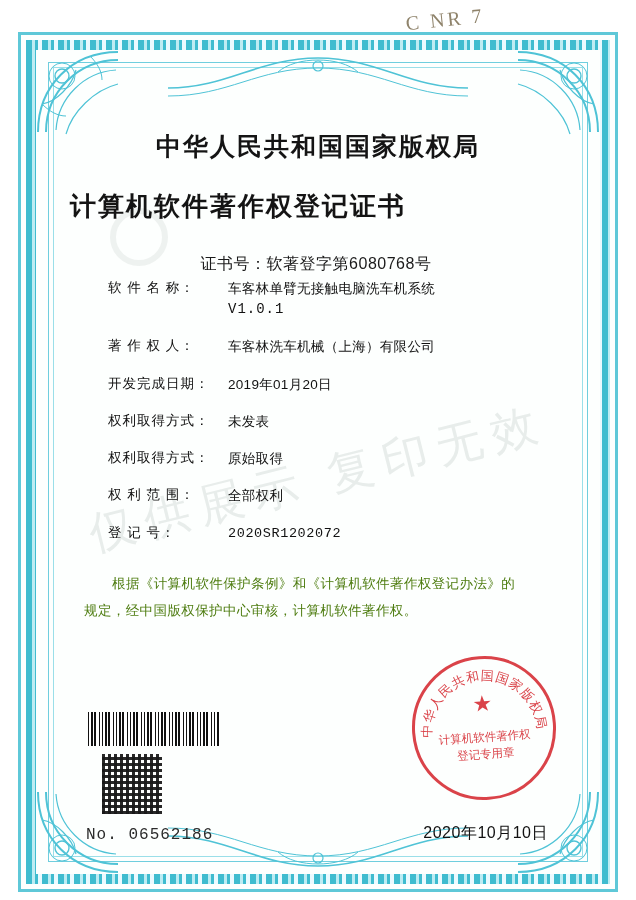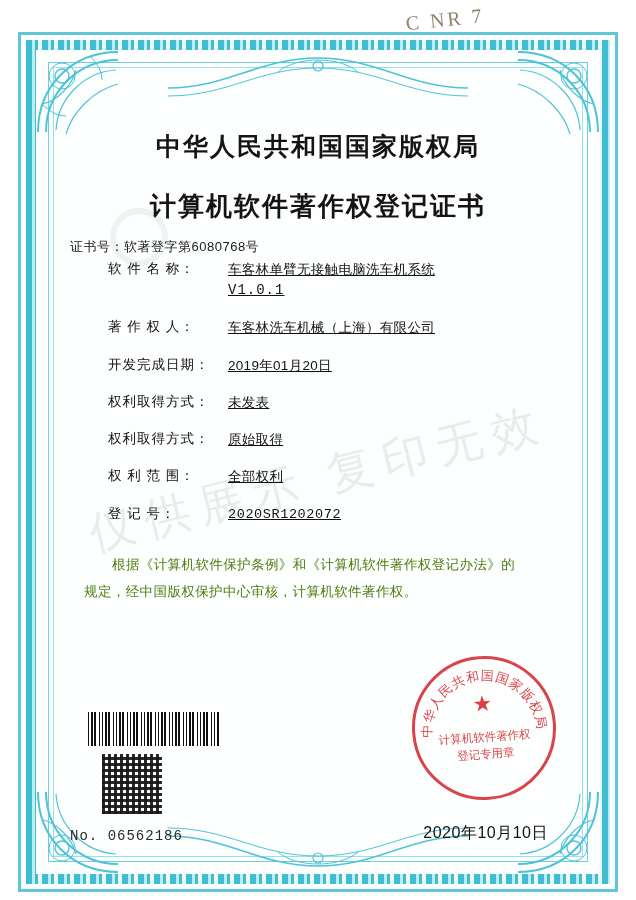--- a/index.html
+++ b/index.html
@@ -116,34 +116,34 @@
   .title-main {
     text-align: center;
     font-family: "Liberation Serif", serif;
     font-size: 25px;
     font-weight: bold;
     color: #141414;
     letter-spacing: 2px;
     margin-top: 14px;
   }
   .title-sub {
-    text-align: center;
+    text-align: left;
     font-family: Liberation Serif, serif;
     font-size: 26px;
     font-weight: bold;
     color: #141414;
     letter-spacing: 2px;
     margin-top: 26px;
   }
 
   .cert-no {
-    text-align: left;
-    font-size: 13px;
+    text-align: center;
+    font-size: 16px;
     color: #1b1b1b;
-    margin-top: 14px;
+    margin-top: 30px;
     padding-right: 4px;
     letter-spacing: .5px;
   }
 
   .fields {
     margin-top: 4px;
     padding-left: 38px;
   }
   .field-row {
     display: flex;
@@ -155,21 +155,20 @@
   .field-label {
     width: 120px;
     flex: 0 0 120px;
     letter-spacing: 1px;
     white-space: nowrap;
   }
   .field-value {
     flex: 1;
     line-height: 1.5;
     letter-spacing: .3px;
-    text-decoration: underline;
   }
   .field-value .second-line {
     display: block;
     font-family: "Liberation Mono", monospace;
     letter-spacing: 1px;
     font-size: 14px;
   }
   .mono {
     font-family: "Liberation Mono", monospace;
     letter-spacing: .6px;
@@ -209,23 +208,23 @@
     background-color: #fff;
     background-image:
       repeating-linear-gradient(90deg, #111 0 3px, #fff 3px 6px),
       repeating-linear-gradient(0deg, #111 0 3px, #fff 3px 6px);
     background-blend-mode: multiply;
     opacity: .9;
   }
 
   .serial {
     position: absolute;
-    left: 52px;
+    left: 68px;
     bottom: 48px;
-    font-size: 14px;
+    font-size: 16px;
     color: #2b2b2b;
     font-family: "Liberation Mono", monospace;
     letter-spacing: 1px;
   }
   .issue-date {
     position: absolute;
     right: 70px;
     bottom: 48px;
     font-size: 16px;
     color: #111;

